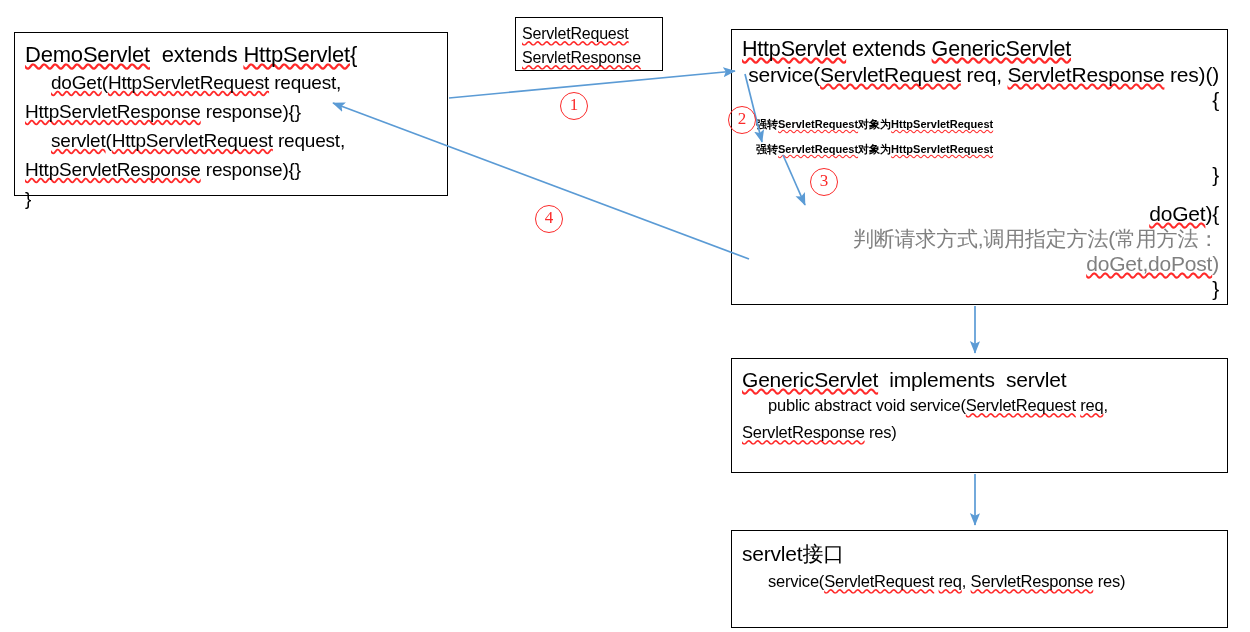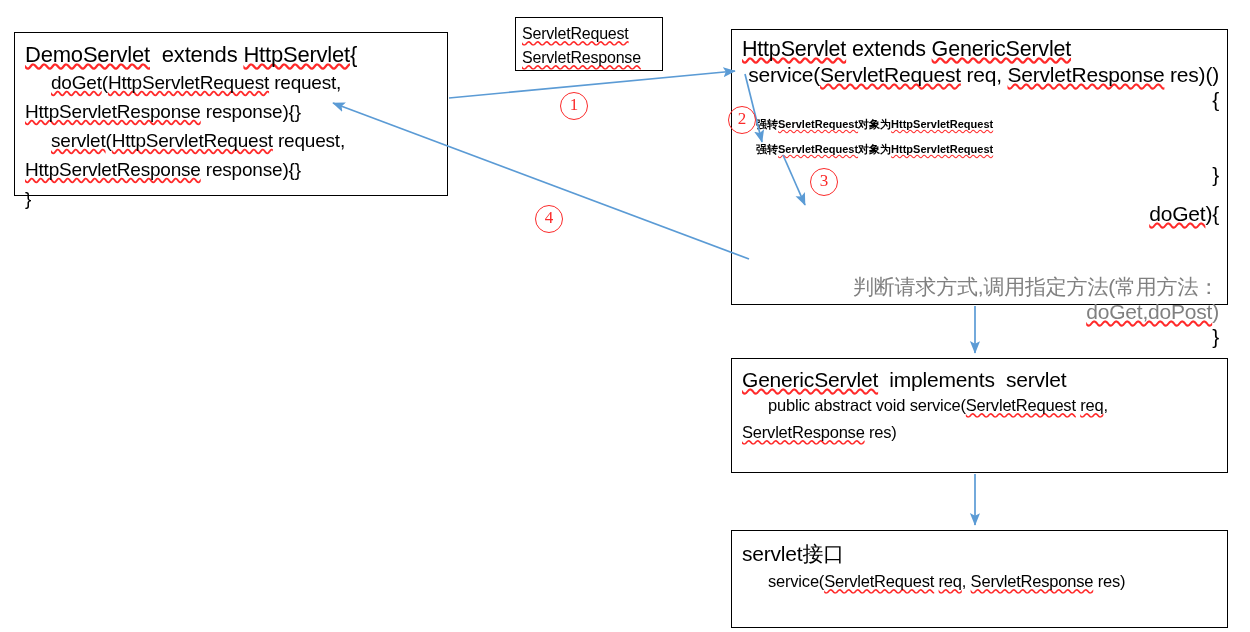--- a/index.html
+++ b/index.html
@@ -60,21 +60,21 @@
   }
   #http-box .inner { padding: 7px 8px 0 10px; }
   #http-box .title { font-size: 21.5px; }
   #http-box .body-line { font-size: 21px; line-height: 25px; text-align: right; }
   #http-box .cn-bold {
     font-weight: bold;
     font-size: 11px;
     line-height: 25px;
     padding-left: 14px;
   }
-  #http-box .gray { color: #808080; margin-top: 48px; }
+  #http-box .gray { color: #808080; }
 
   
   #generic-box {
     left: 731px; top: 358px; width: 497px; height: 115px;
   }
   #generic-box .inner { padding: 9px 8px 0 10px; }
   #generic-box .title { font-size: 21px; }
   #generic-box .body-line { font-size: 16.5px; line-height: 27px; }
 
   

